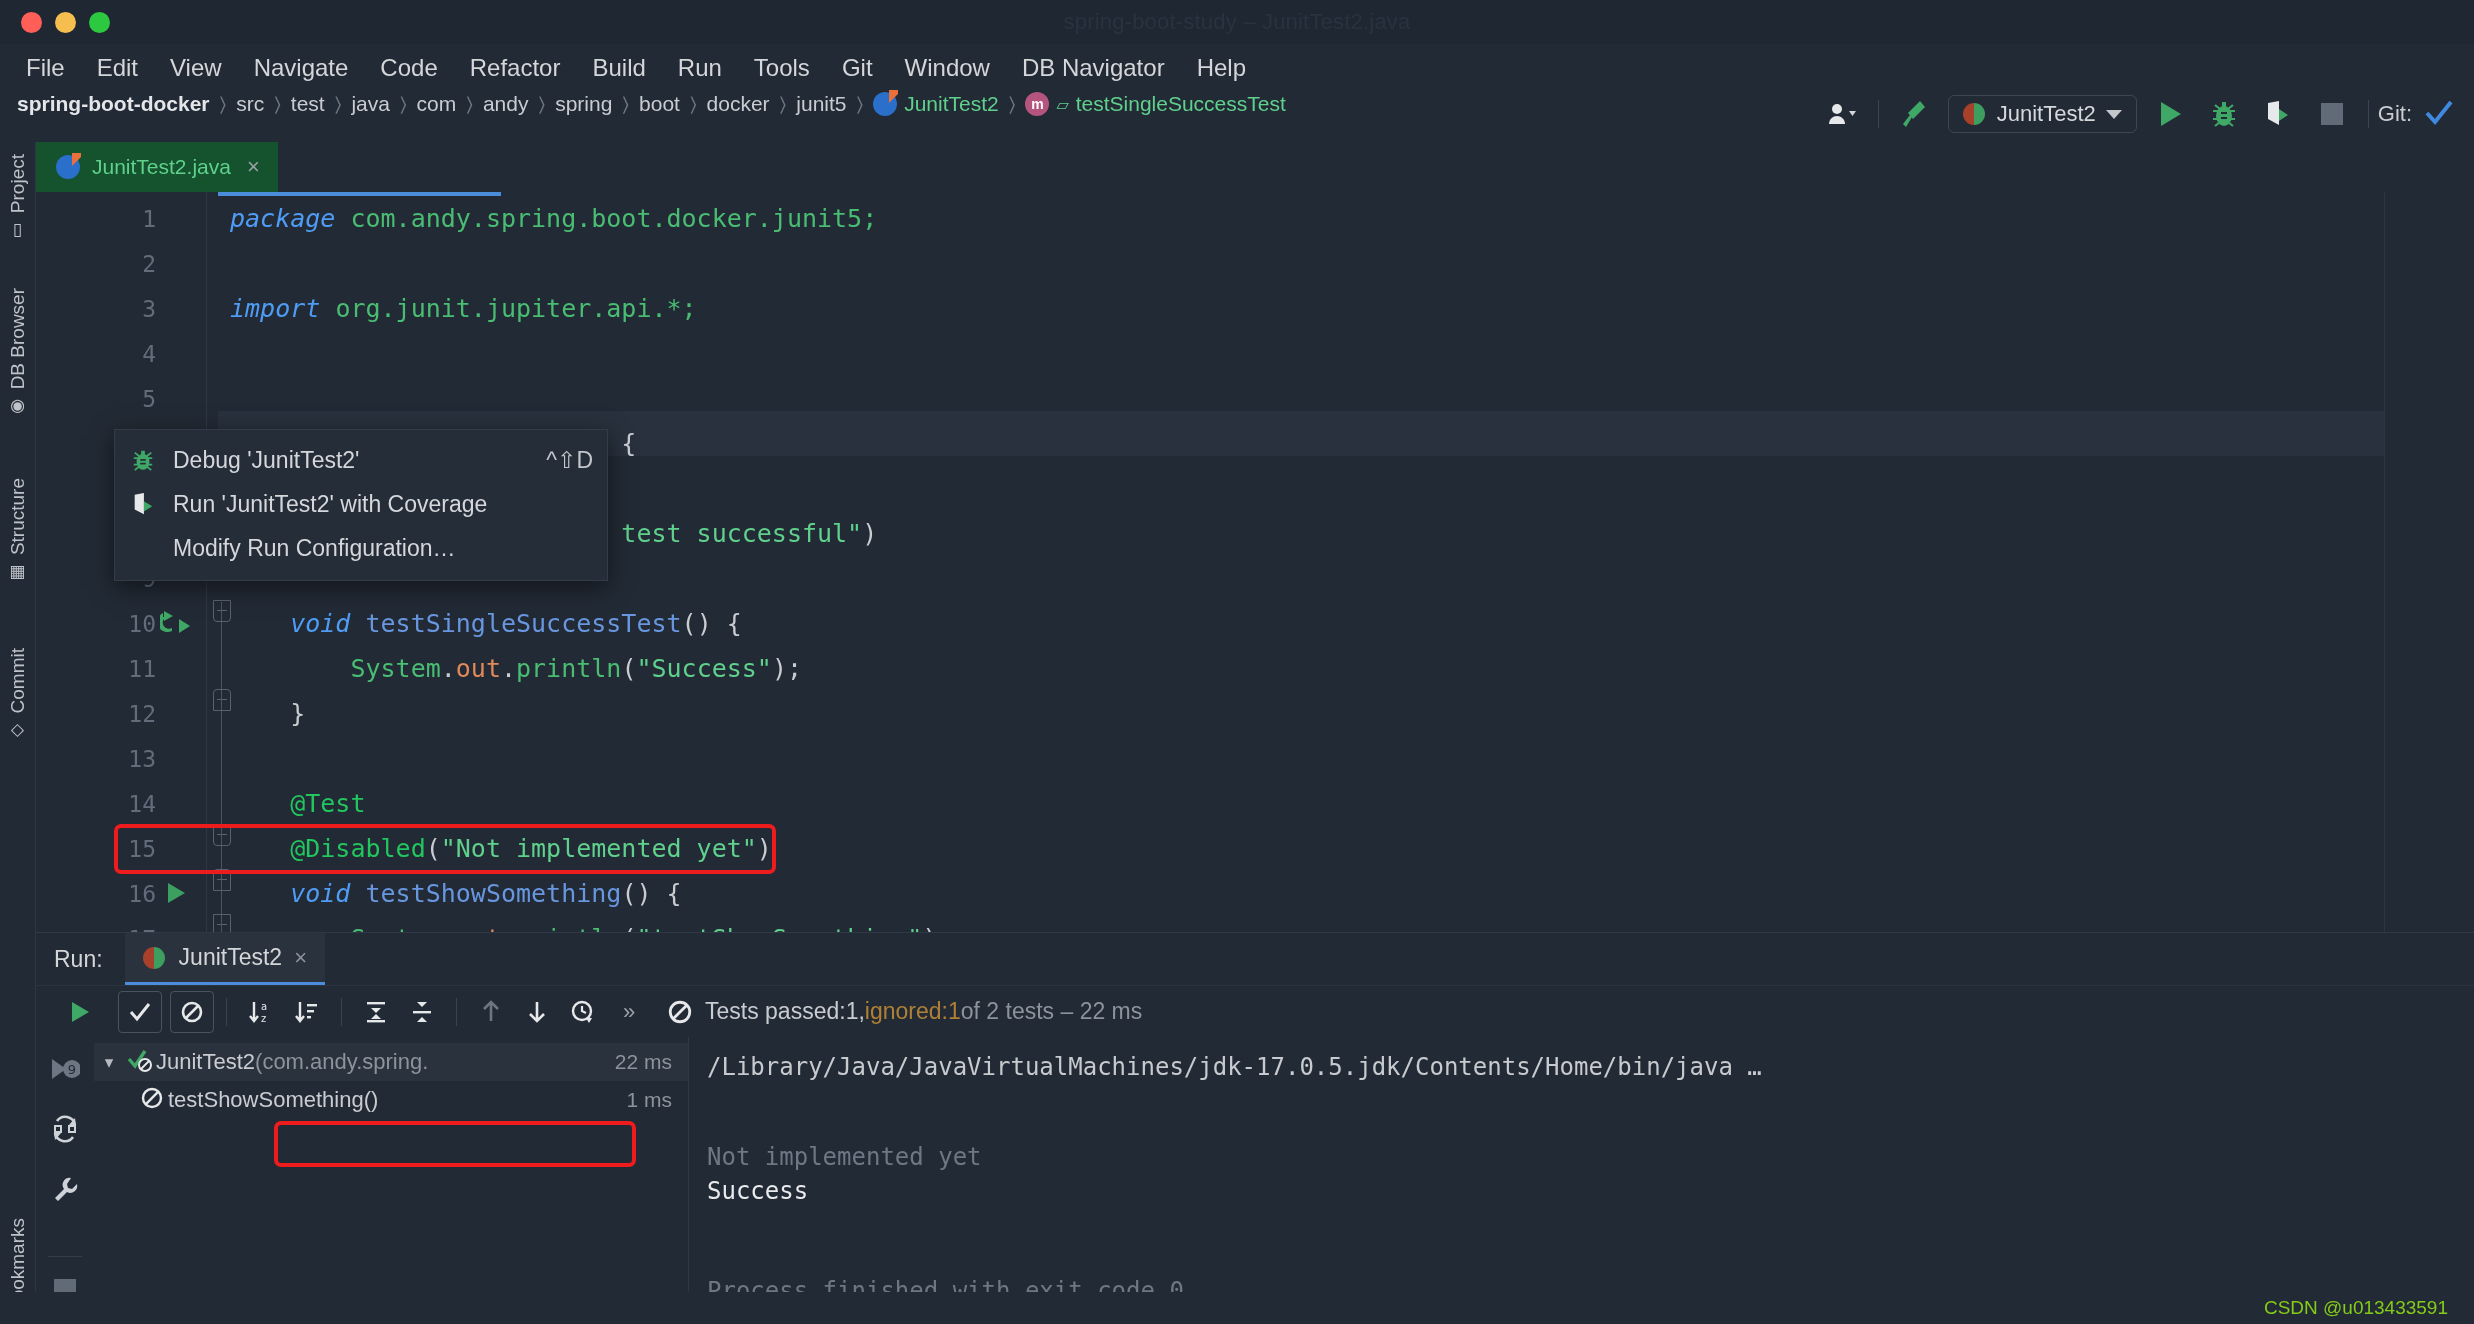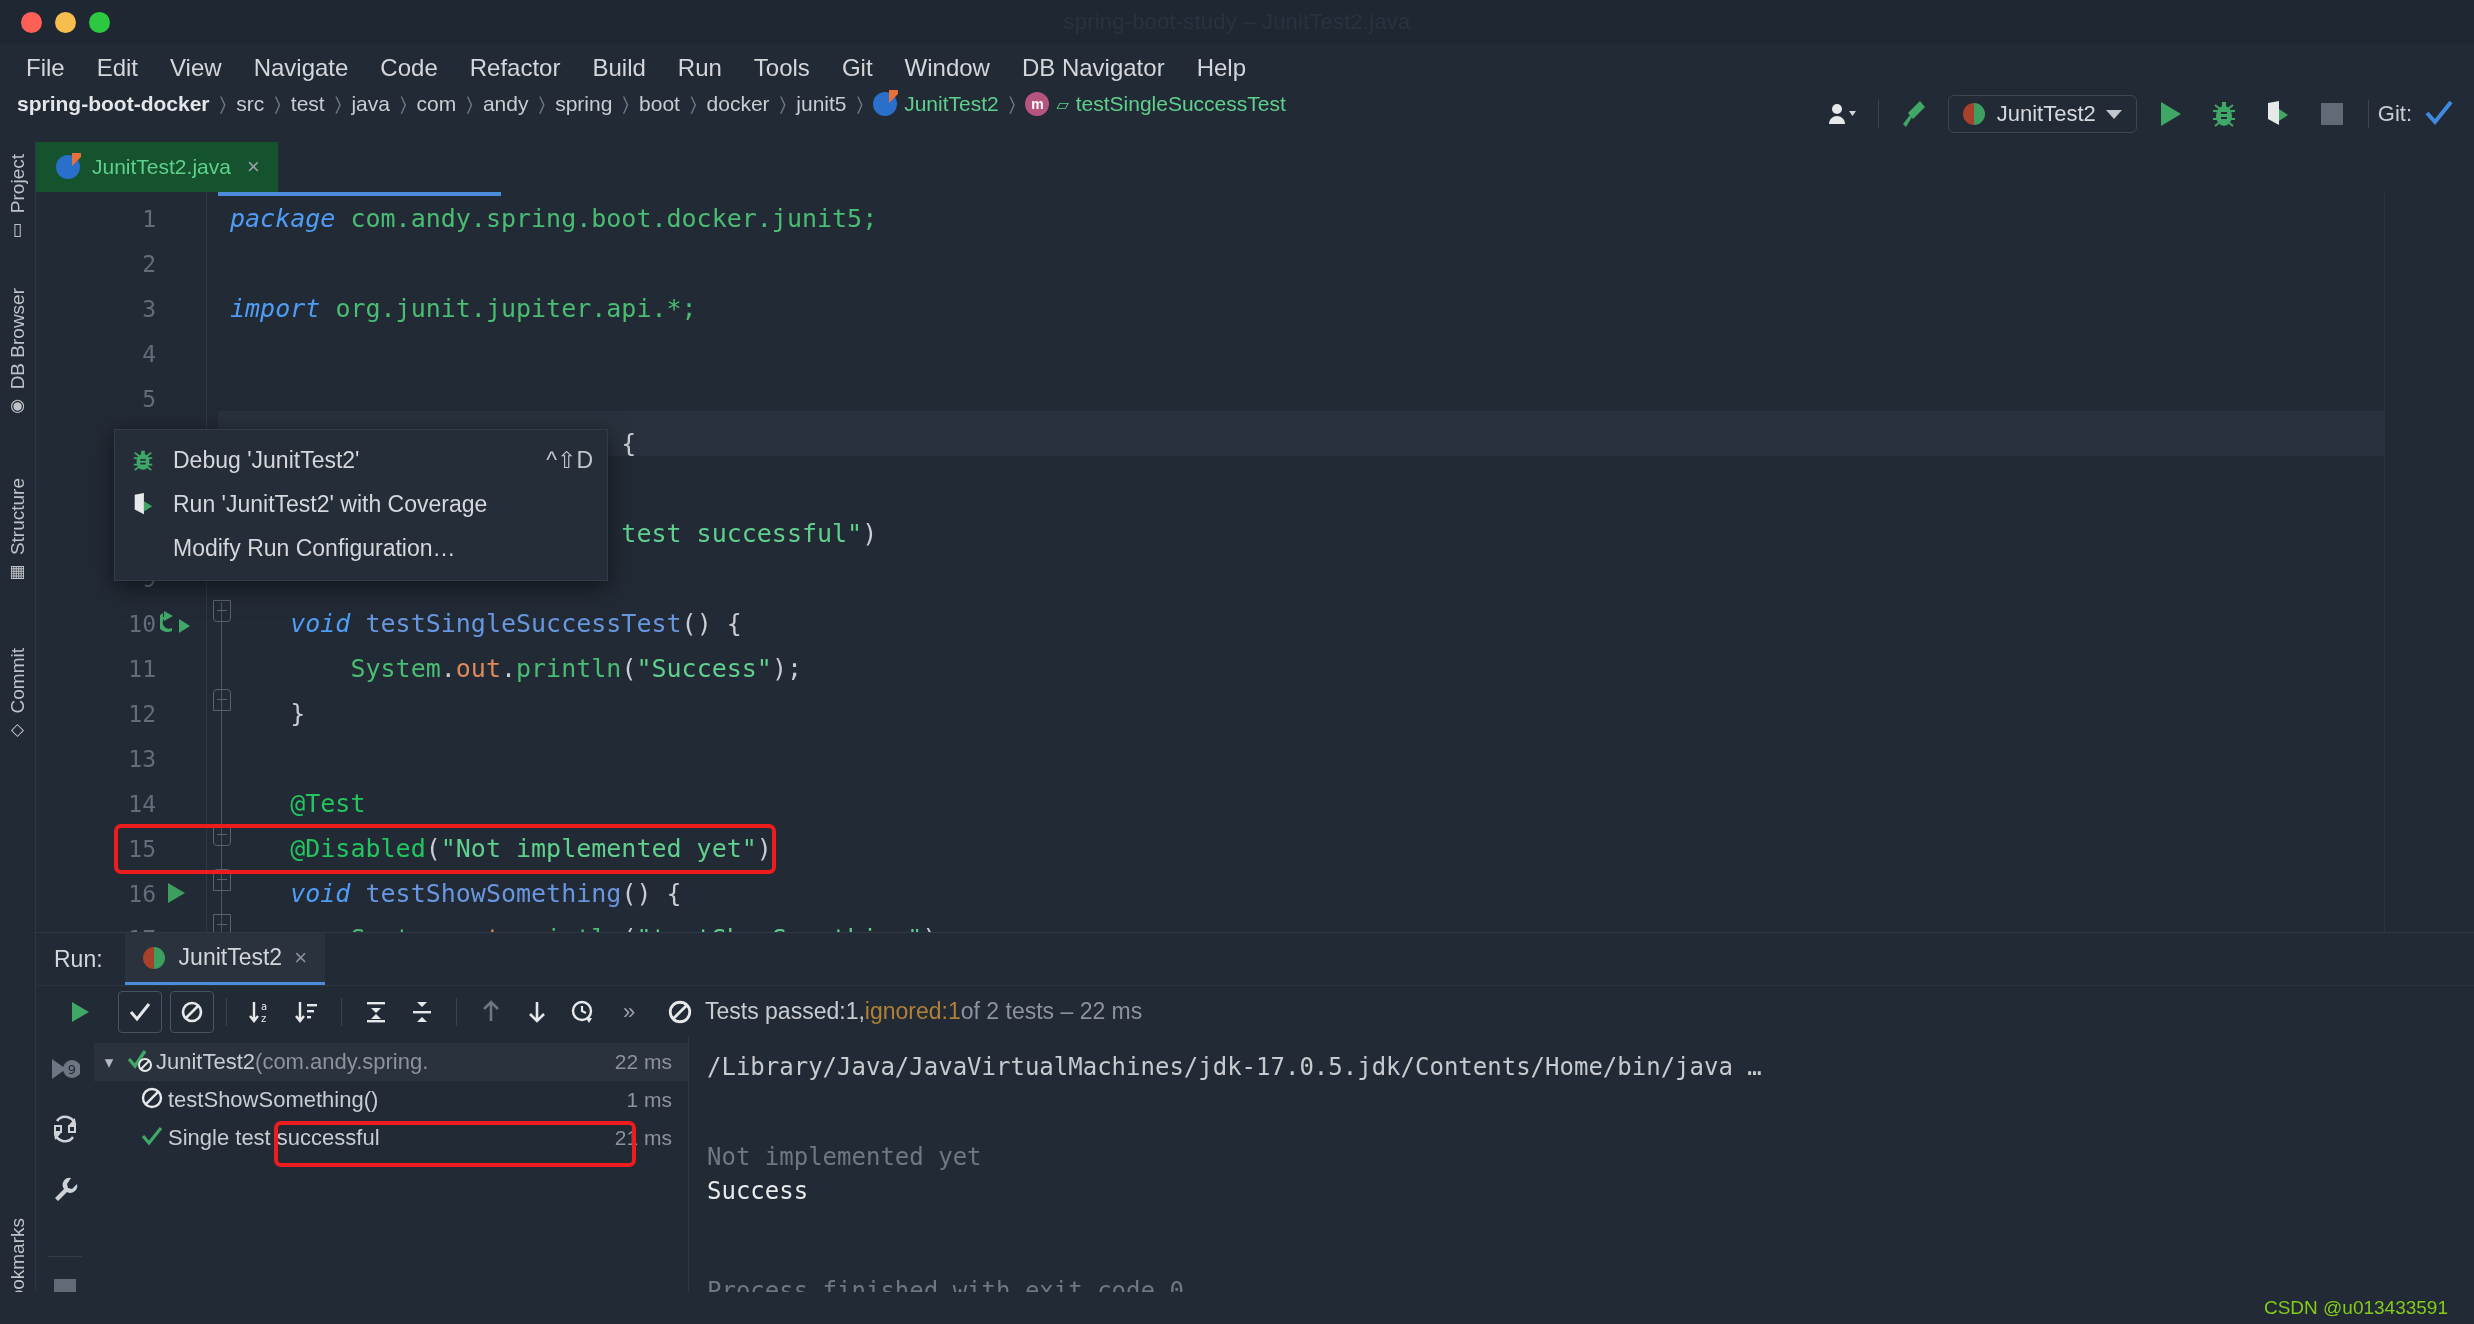--- a/index.html
+++ b/index.html
@@ -697,29 +697,20 @@
         <div class="tnode" style="padding-left:42px;">
           <span class="t-ico">
             <svg width="24" height="24" viewBox="0 0 24 24">
                 <circle cx="12" cy="12" r="9" stroke="#e6e8ea" stroke-width="2.4" fill="none"></circle>
                 <path d="M5.7 18.3 L18.3 5.7" stroke="#e6e8ea" stroke-width="2.4"></path>
               </svg>
           </span>
           <span>testShowSomething()</span>
           <span class="t-time">1 ms</span>
         </div>
-        <div class="tnode" style="padding-left:42px;">
-          <span class="t-ico">
-            <svg width="24" height="24" viewBox="0 0 24 24">
-                <path d="M3 12 L9 19 L21 4" stroke="#3fa866" stroke-width="3.2" fill="none"></path>
-              </svg>
-          </span>
-          <span>Single test successful</span>
-          <span class="t-time">21 ms</span>
-        </div>
         <div class="red-box" style="left:180px;top:84px;width:362px;height:46px;"></div>
       </div>
 
       <div class="console">
         <div class="c-line c-path" style="top:16px;">/Library/Java/JavaVirtualMachines/jdk-17.0.5.jdk/Contents/Home/bin/java …</div>
         <div class="c-line c-dim" style="top:106px;">Not implemented yet</div>
         <div class="c-line c-out" style="top:140px;">Success</div>
         <div class="c-line c-dim" style="top:240px;">Process finished with exit code 0</div>
       </div>
     </div>

